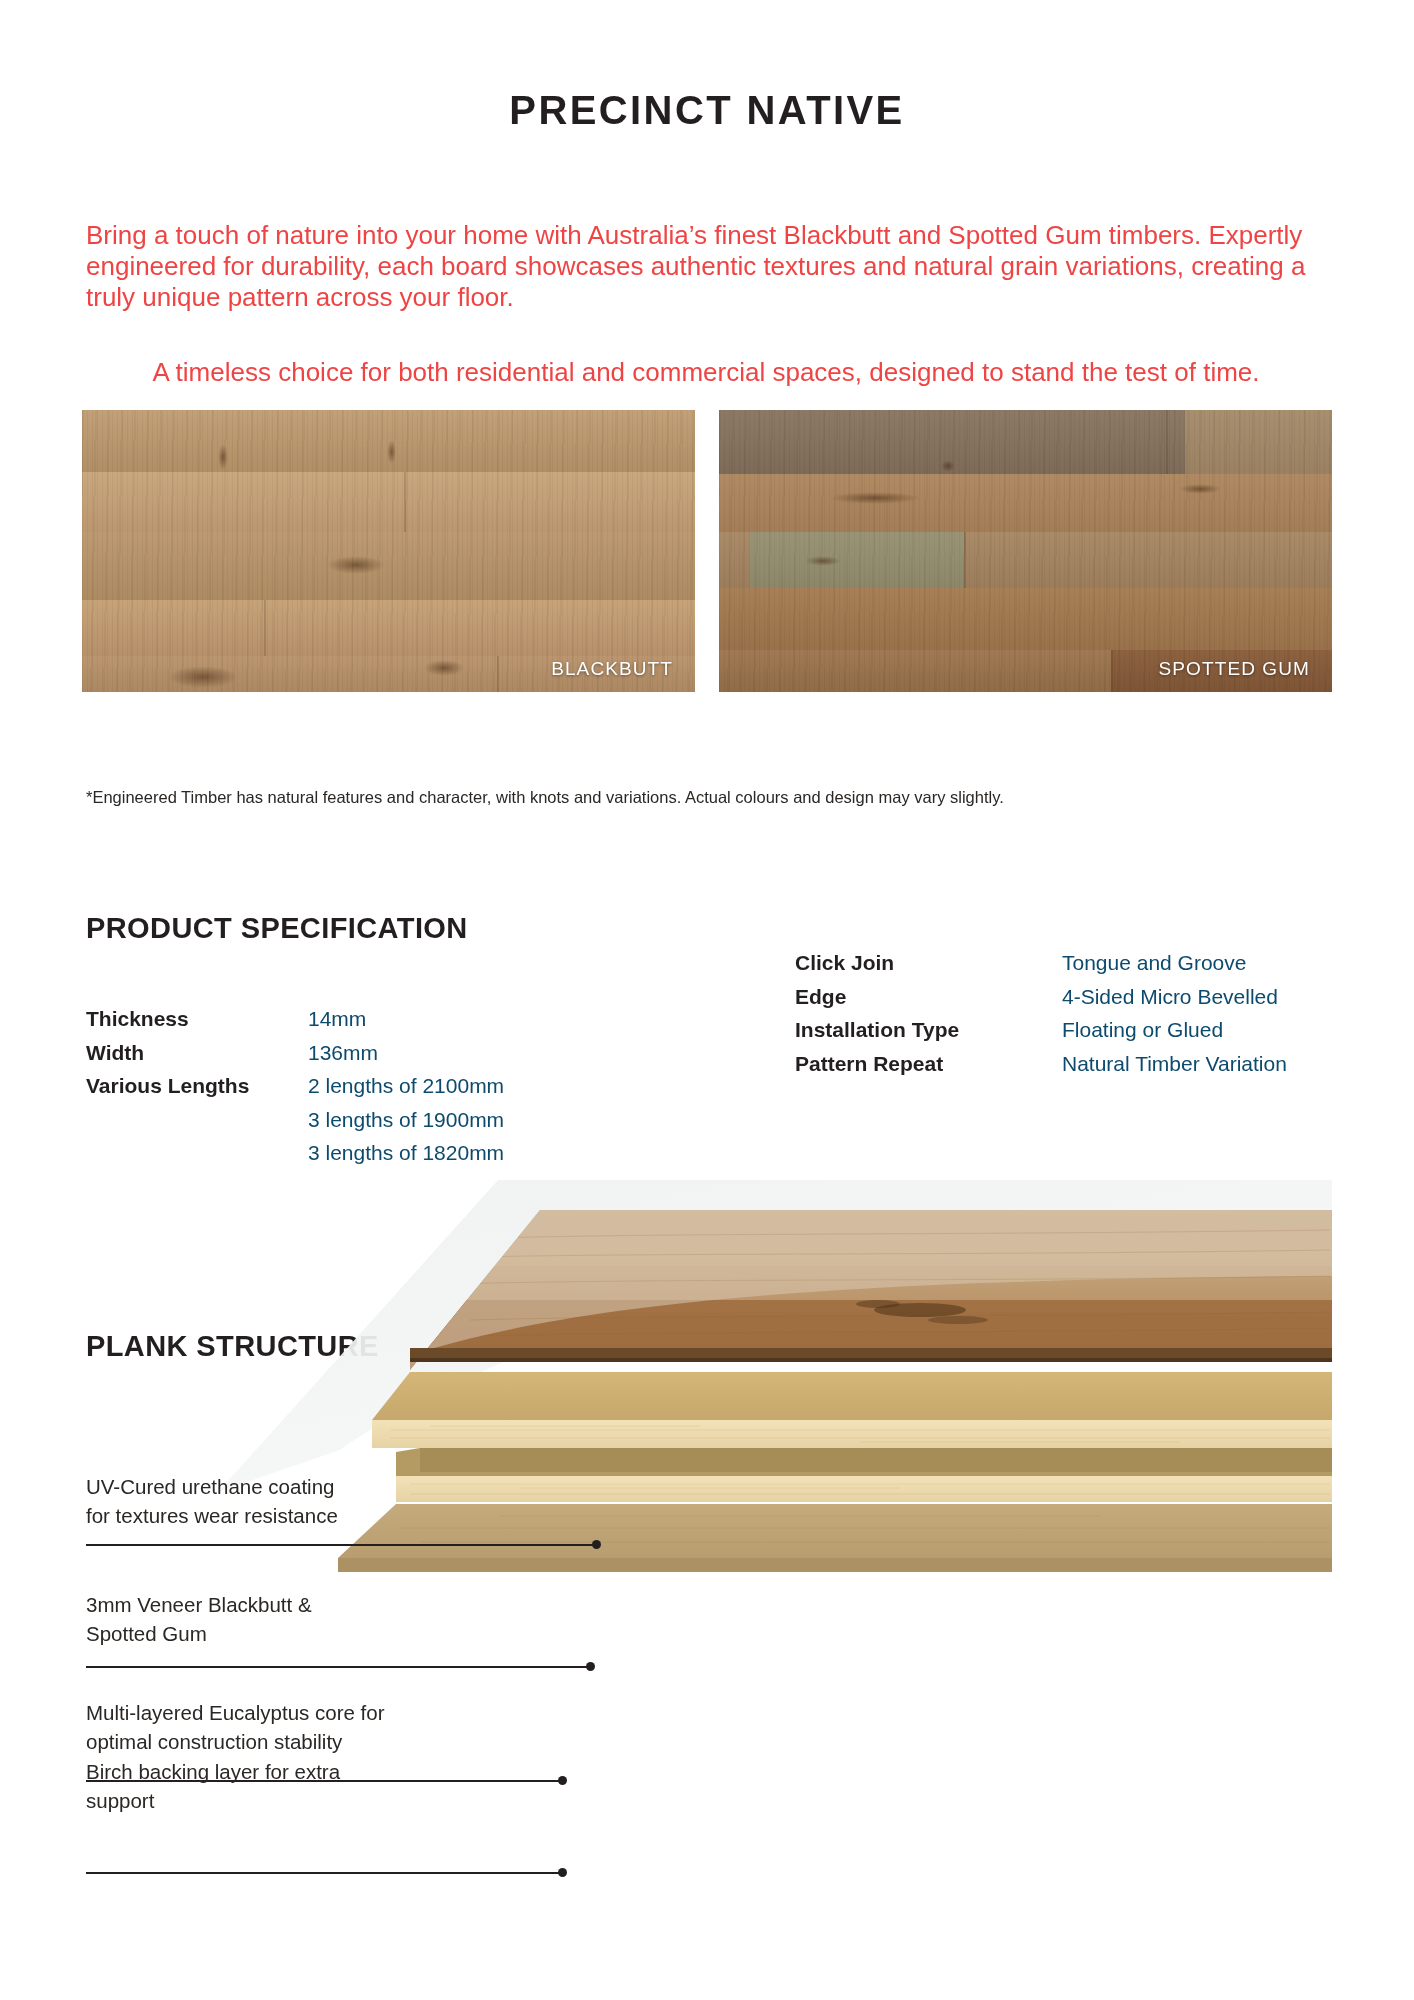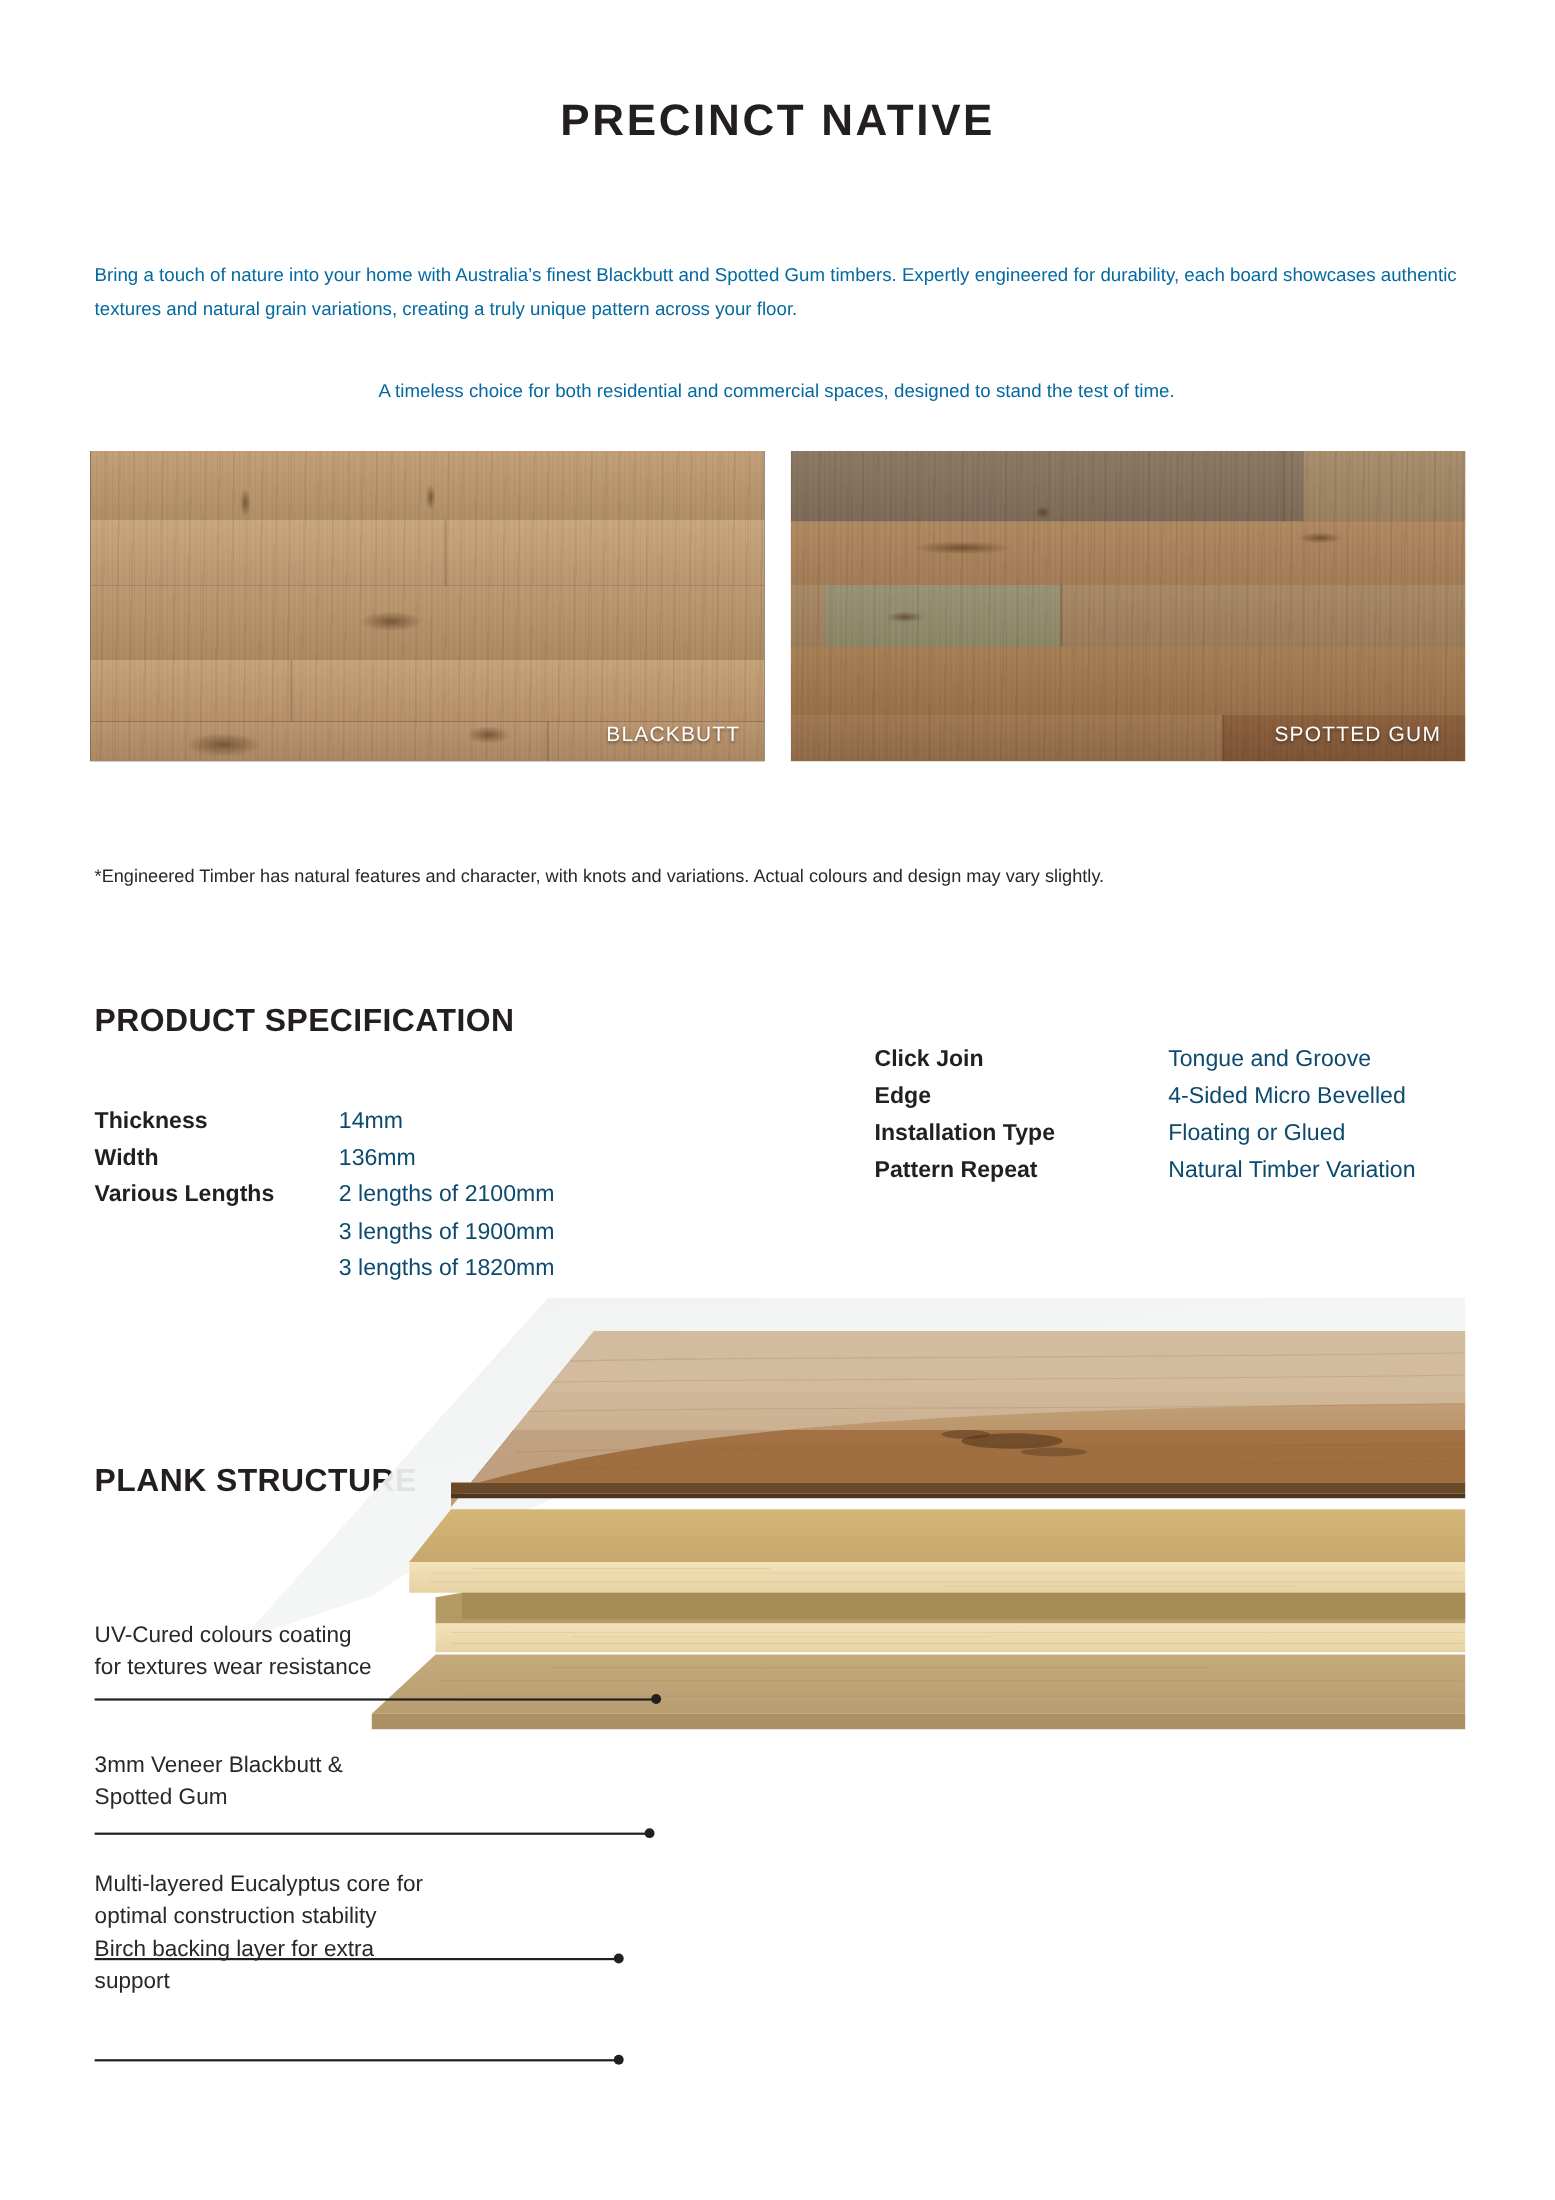--- a/index.html
+++ b/index.html
@@ -30,25 +30,25 @@
     font-size: 40px;
     font-weight: 700;
     letter-spacing: 2.4px;
     color: #231f20;
   }
 
   
   .intro {
     position: absolute;
     left: 86px;
-    top: 234px;
+    top: 220px;
     width: 1240px;
-    font-size: 17px;
+    font-size: 26px;
     line-height: 31px;
-    color: #0369a1;
+    color: #ef4444;
   }
   .intro p + p { margin-top: 44px; text-align: center; }
 
   
   .swatch-row {
     position: absolute;
     left: 82px;
     top: 410px;
     width: 1250px;
     height: 282px;
@@ -386,21 +386,21 @@
       <g opacity="0.16" stroke="#8d7444" stroke-width="1">
         <path d="M 400 348 L 1330 348" fill="none"></path>
         <path d="M 420 362 L 1330 362" fill="none"></path>
         <path d="M 500 336 L 1100 336" fill="none"></path>
       </g>
     </svg>
   </div>
 
   <div class="callout" id="callout-1">
     <div class="callout-text">
-      <span>UV-Cured colours coating</span>
+      <span>UV-Cured urethane coating</span>
       <span>for textures wear resistance</span>
     </div>
   </div>
   <div class="leader" style="top:1544px; width:510px;"></div>
   <div class="leader-dot" style="left:592px; top:1540px;"></div>
 
   <div class="callout" id="callout-2">
     <div class="callout-text">
       <span>3mm Veneer Blackbutt &amp;</span>
       <span>Spotted Gum</span>

